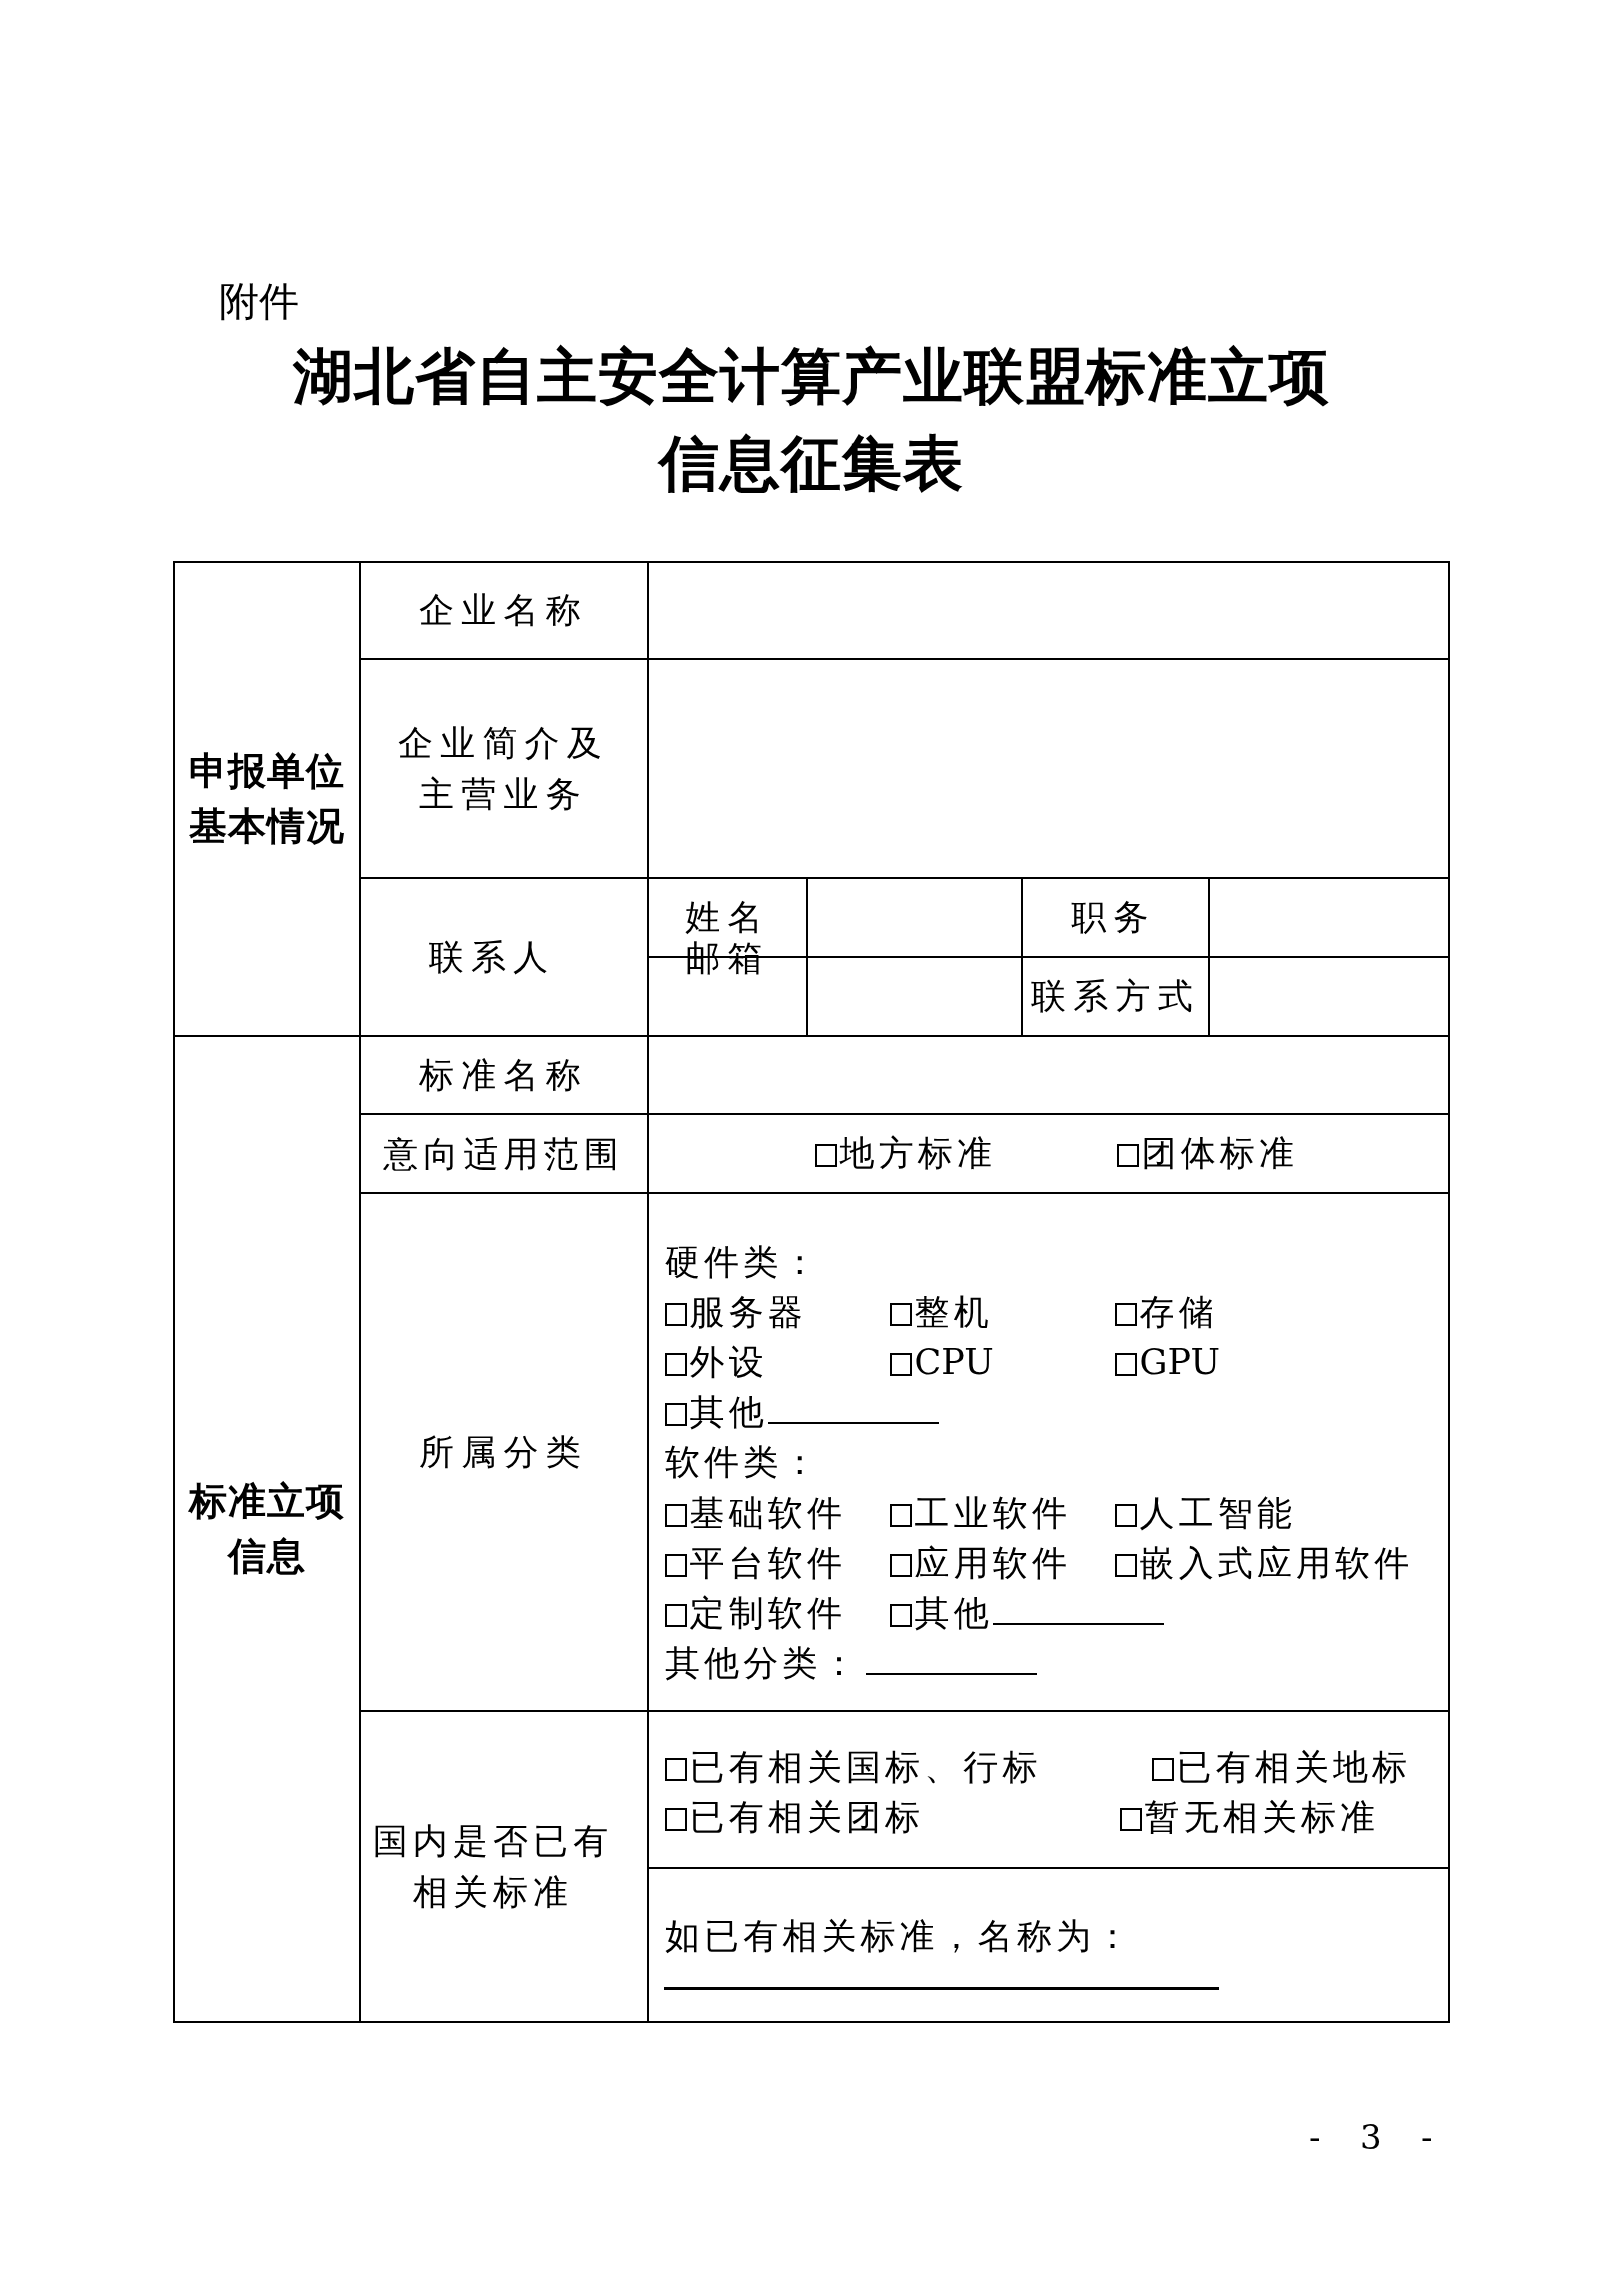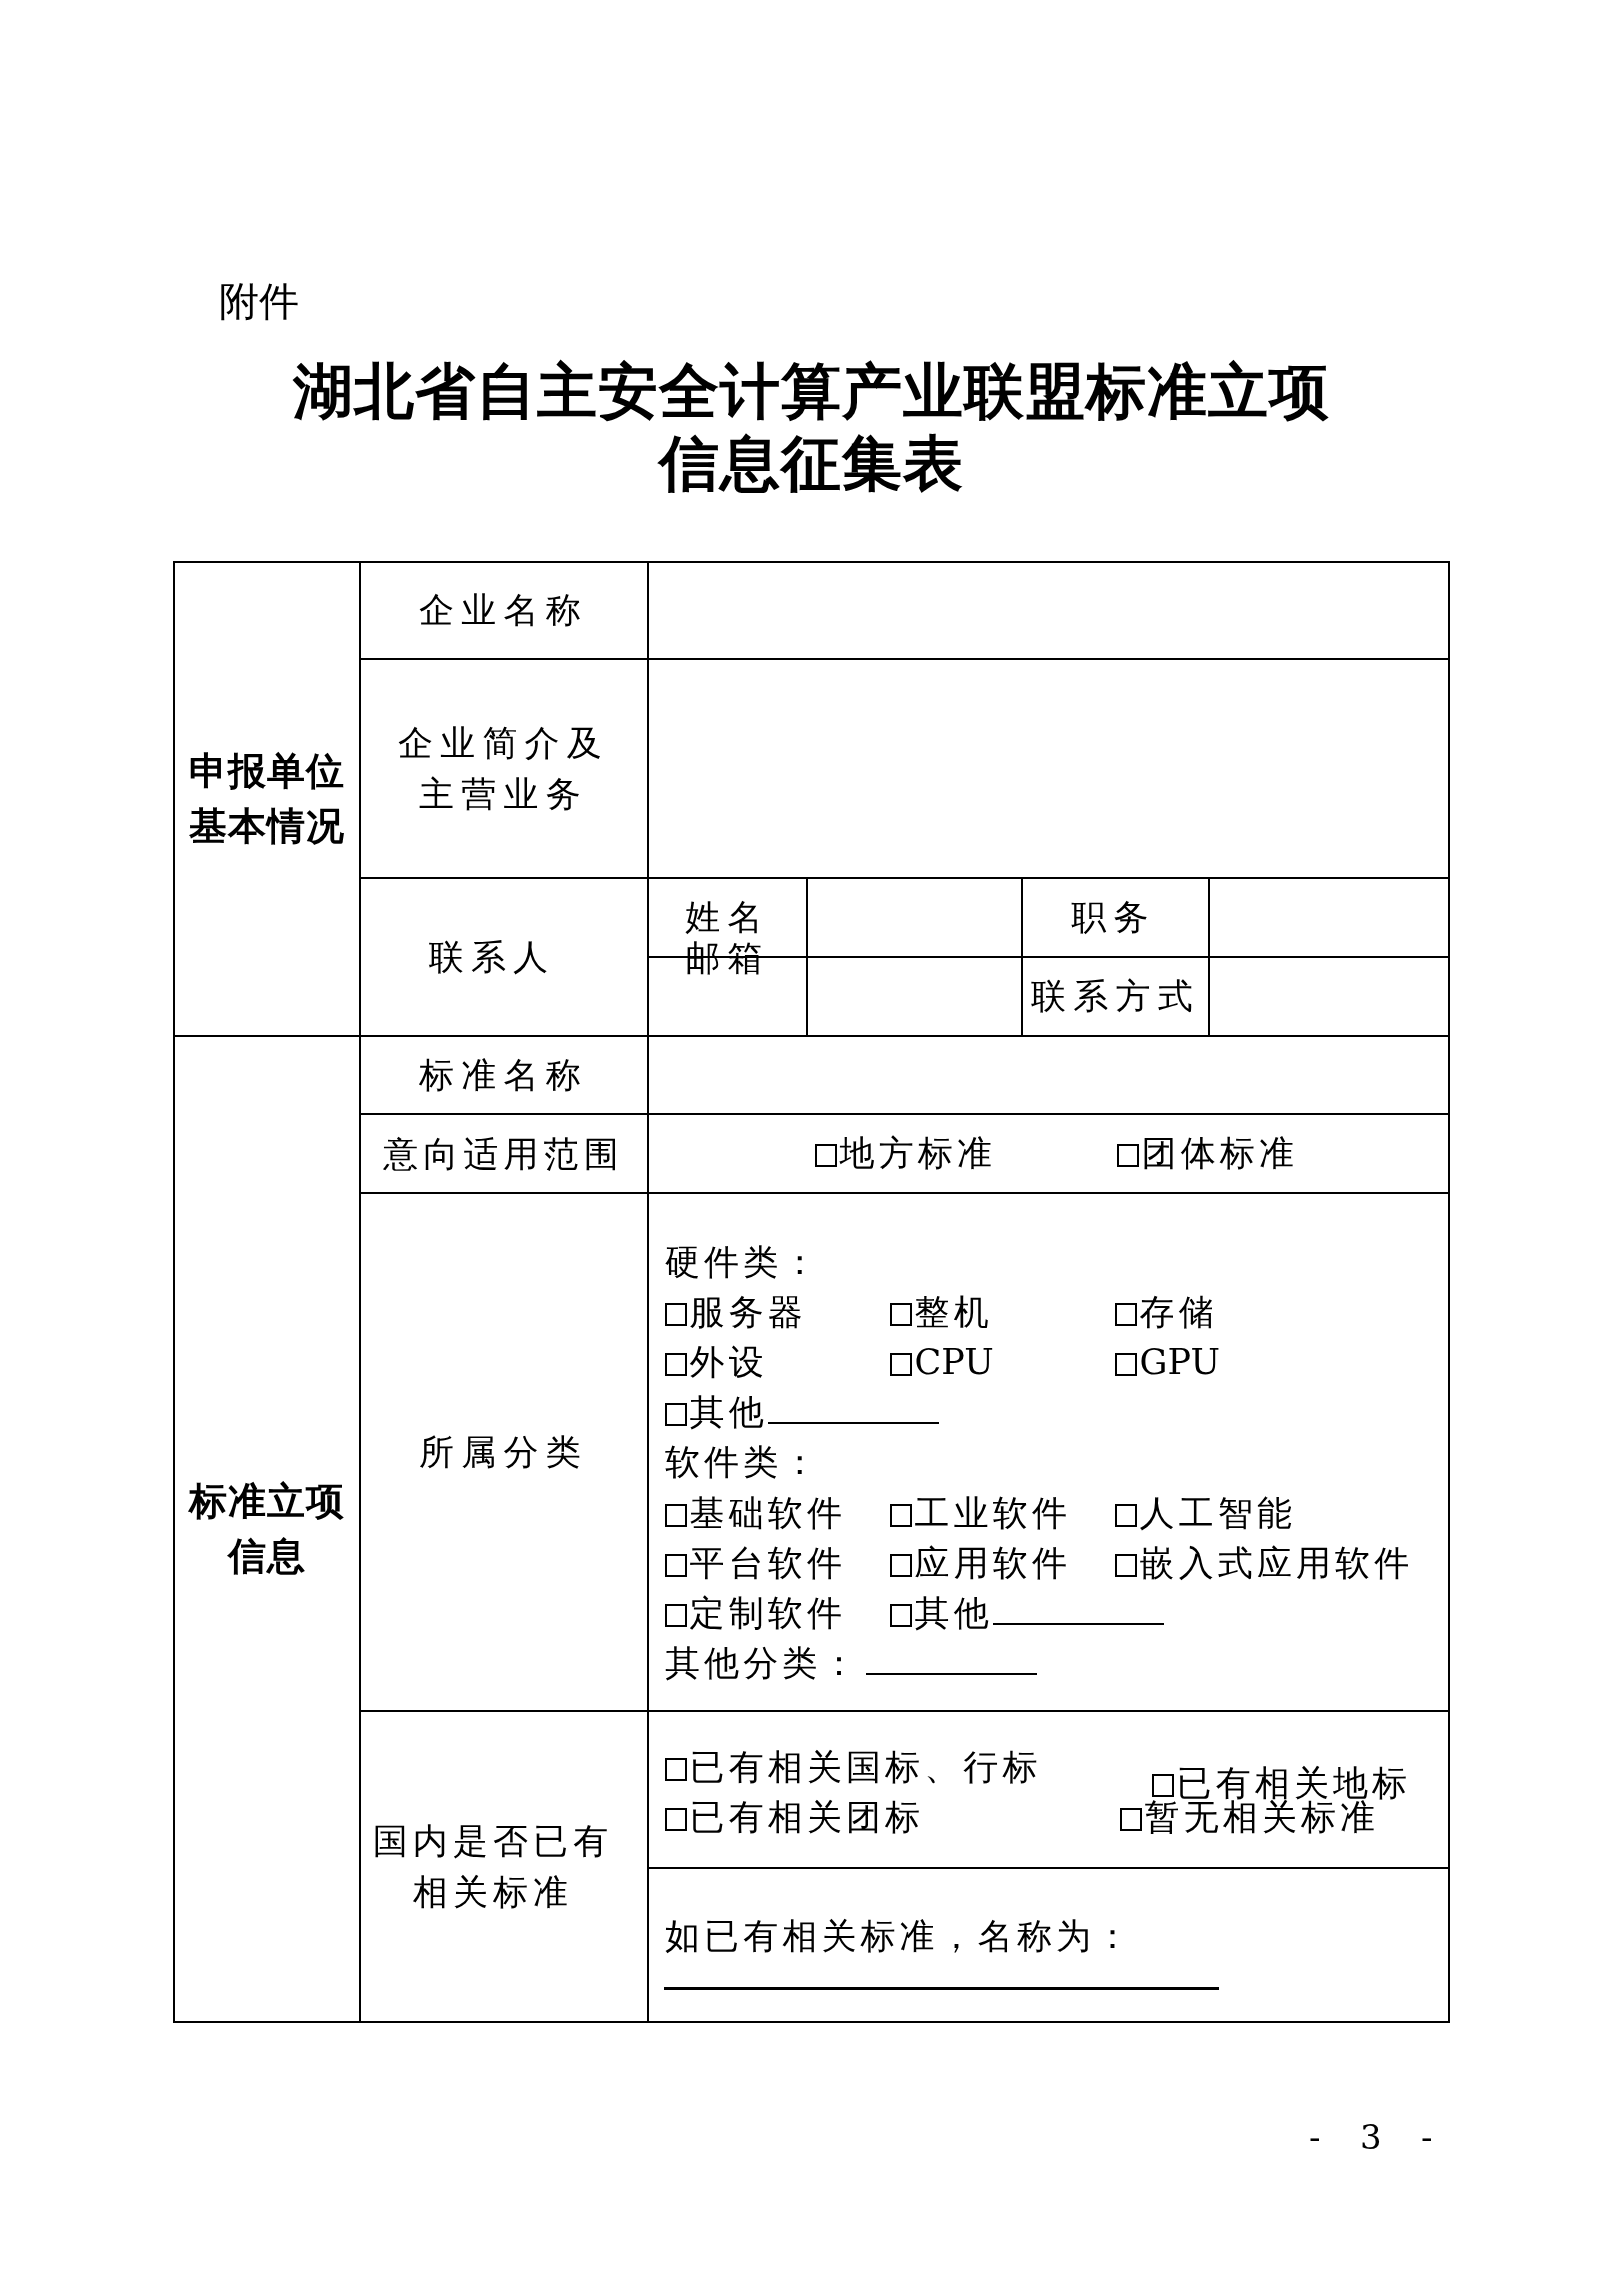--- a/index.html
+++ b/index.html
@@ -2,21 +2,21 @@
 <html style="font-size:8.2px"><head>
 <meta charset="utf-8">
 <style>
   html, body { margin:0; padding:0; background:#fff; }
   body { width:1623px; height:2295px; position:relative; overflow:hidden; color:#000; }
   .serif { font-family: "DejaVu Serif", "Liberation Serif", serif; }
   .sans { font-family: "DejaVu Sans", "Liberation Sans", sans-serif; }
   .abs { position:absolute; }
   #attach { left:219px; top:274px; font-size:40px; }
   .title { left:0; width:1623px; text-align:center; font-weight:bold; font-size:60px; letter-spacing:1px; }
-  #title1 { top:337px;margin-top:15px; }
+  #title1 { top:337px; }
   #title2 { top:424px; }
   .line { position:absolute; background:#000; }
   .h { height:2px; }
   .v { width:2px; }
   .cell { position:absolute; display:flex; align-items:center; justify-content:center; text-align:center; font-size:35px; line-height:1.45; letter-spacing:7.2px; }
   .cell.bold { font-weight:bold; letter-spacing:1px; font-size:38px; }
   .opts { position:absolute; font-size:35px; line-height:50px; letter-spacing:4.1px; white-space:nowrap; }
   .cb { display:inline-block; width:21.5px; height:23.5px; border:2px solid #000; box-sizing:border-box; vertical-align:-2px; margin-right:3.1px; }
   .blank { display:inline-block; border-bottom:2.6px solid #000; vertical-align:baseline; height:31px; }
   .item { position:absolute; white-space:nowrap; }
@@ -117,21 +117,21 @@
 
 <div class="cell serif" style="left:361px;top:1712px;width:264px;height:309px;letter-spacing:5.1px;">
   <div>
       <div>国内是否已有</div>
       <div>相关标准</div>
     </div>
 </div>
 
 <div class="opts serif" style="left:665px;top:1742px;">
   <div class="item" style="left:0;top:0;"><span class="cb"></span><span>已有相关国标、行标</span></div>
-  <div class="item" style="left:455px;top:16px;padding-left:32px;"><span class="cb"></span><span>已有相关地标</span></div>
+  <div class="item" style="left:455px;top:0;padding-left:32px;"><span class="cb"></span><span>已有相关地标</span></div>
   <div class="item" style="left:0;top:50px;"><span class="cb"></span><span>已有相关团标</span></div>
   <div class="item" style="left:455px;top:50px;"><span class="cb"></span><span>暂无相关标准</span></div>
 </div>
 
 <div class="opts serif" style="left:665px;top:1911px;">如已有相关标准，名称为：</div>
 <div class="line" style="left:664px;top:1987px;width:555px;height:2.6px;"></div>
 
 <div class="abs serif" id="pageno">- 3 -</div>
 
 

